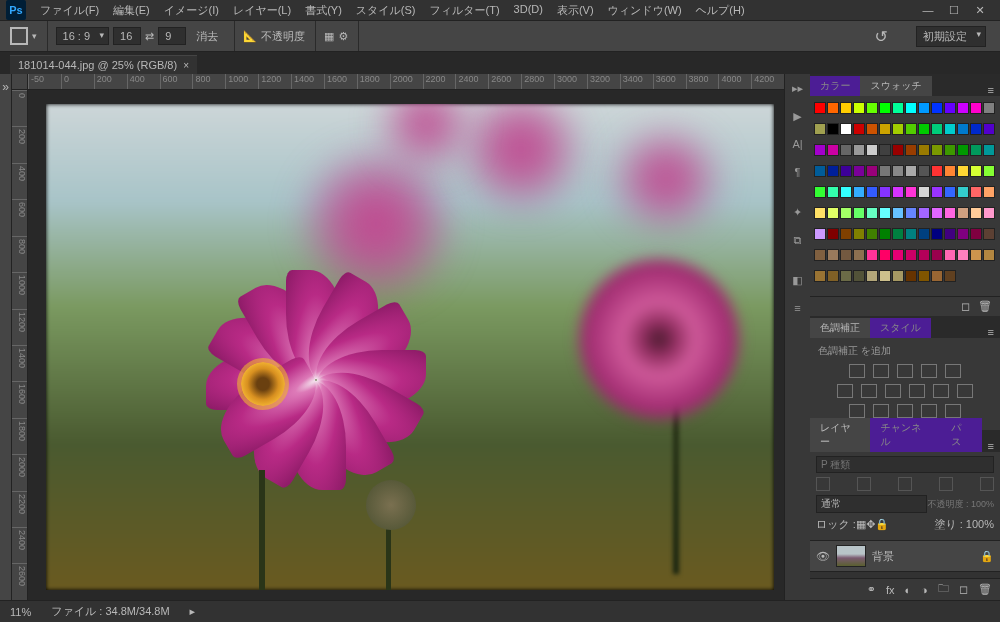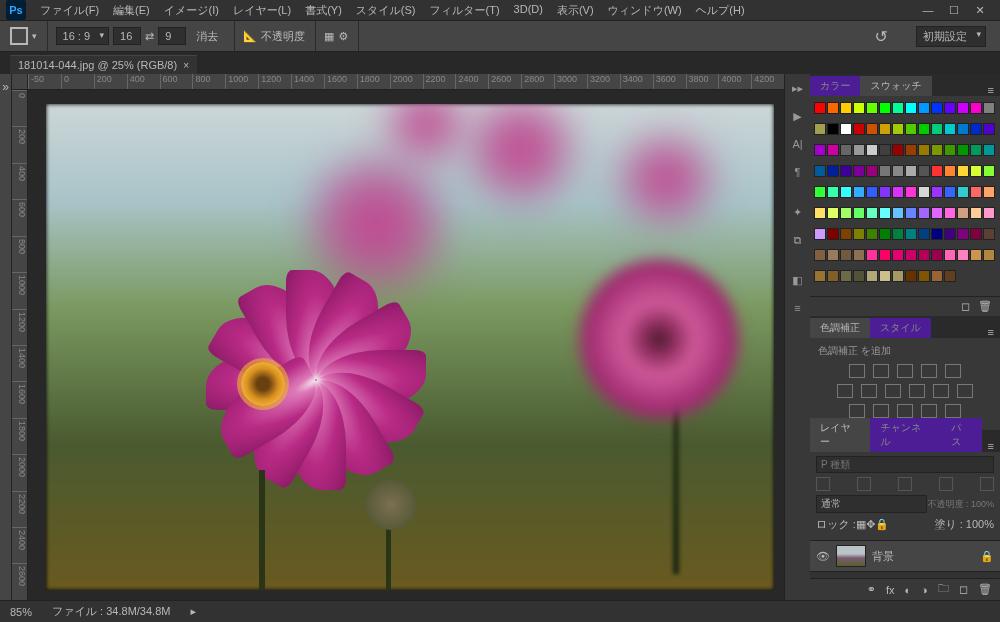--- a/index.html
+++ b/index.html
@@ -462,16 +462,16 @@
         <span>🗀</span>
         <span>◻</span>
         <span>🗑</span>
       </div>
     </div>
 
   </div>
 </div>
 
 <div class="status-bar">
-  <span>85%</span>
+  <span>11%</span>
   <span>ファイル : 34.8M/34.8M</span>
   <span class="arrow">▸</span>
 </div>
 
 </body></html>

